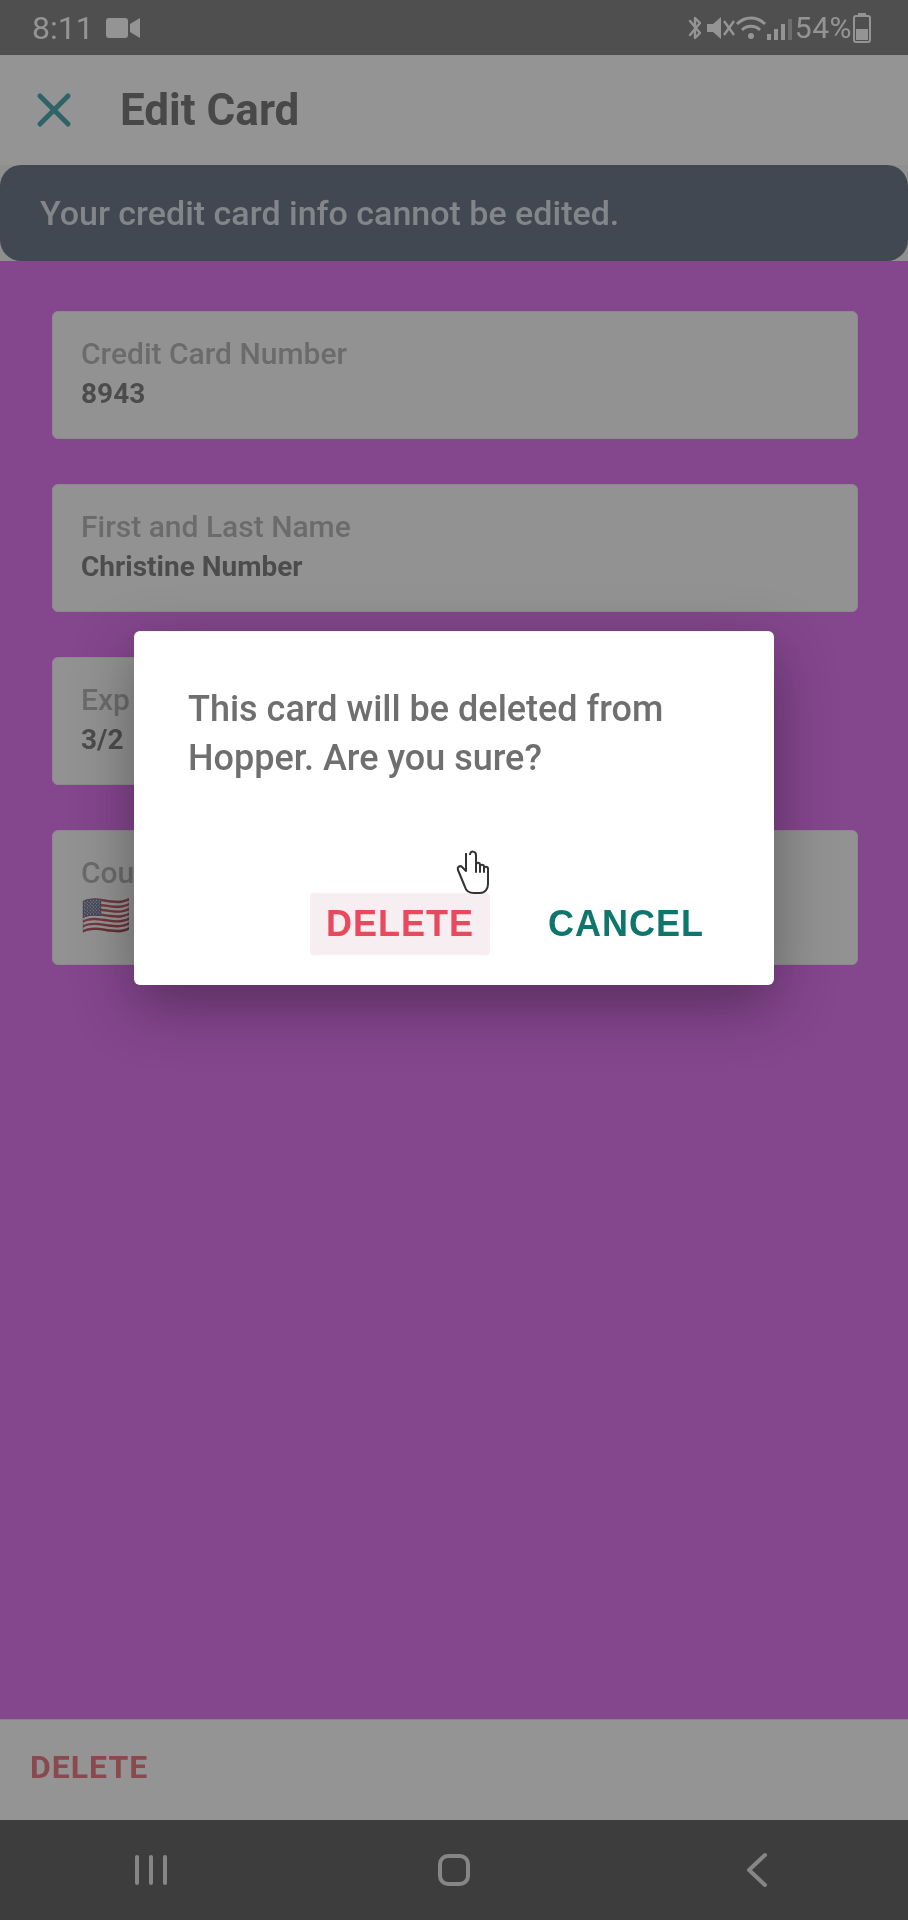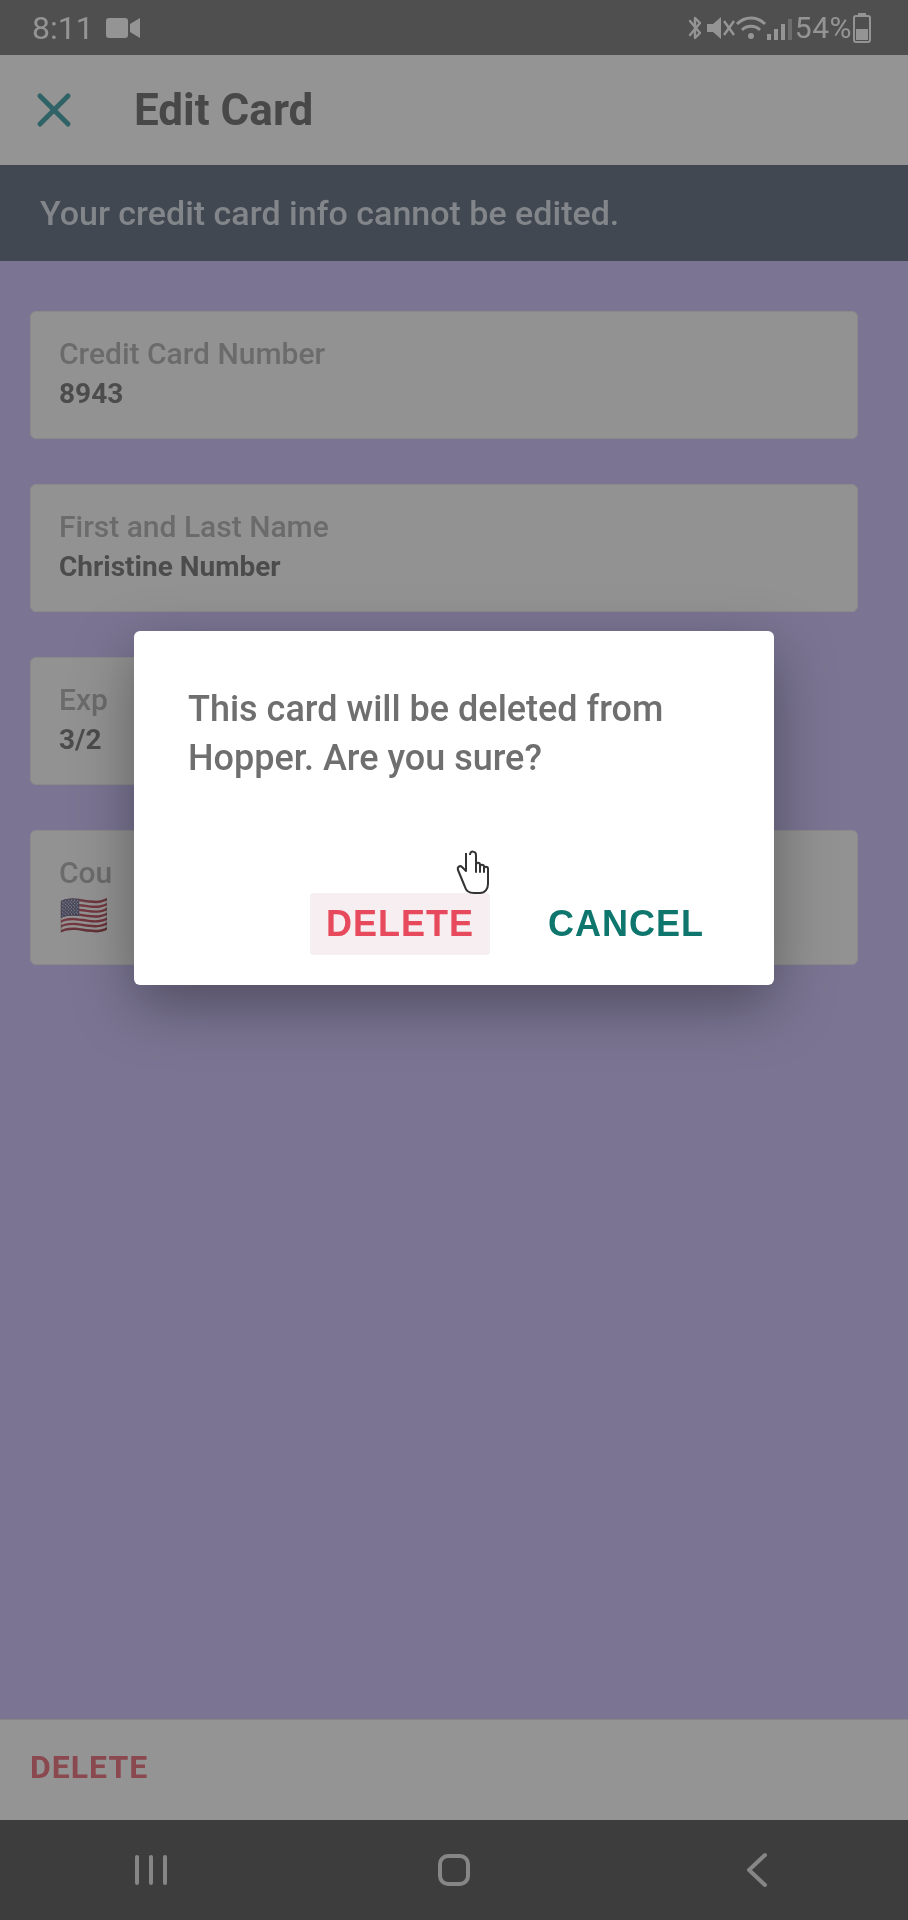--- a/index.html
+++ b/index.html
@@ -33,51 +33,52 @@
   .status-left { display: flex; align-items: center; gap: 12px; }
   .status-right { display: flex; align-items: center; gap: 0; font-size: 30px; }
   .status-right .pct { font-size: 30px; letter-spacing: 0.5px; }
 
   
   .app-header {
     height: 110px;
     display: flex;
     align-items: center;
     padding: 0 28px;
-    gap: 54px;
+    gap: 40px;
     background: #fff;
   }
   .close-x {
     width: 52px; height: 52px;
     display: flex; align-items: center; justify-content: center;
     color: #0f8b94;
   }
   .app-title {
     font-size: 44px;
     font-weight: 700;
     color: #4a4a4a;
   }
 
   
   .banner {
     background: #3c4b5f;
     color: #d5dbe4;
     font-size: 34px;
     font-weight: 500;
     padding: 28px 40px;
+    border-radius: 21px;
   }
 
   
   .form-area {
     flex: 1;
-    padding: 50px 50px 0 30px;
+    padding: 50px 50px 0 52px;
     display: flex;
     flex-direction: column;
     gap: 45px;
-    background: #c4b5fd;
+    background: #d946ef;
   }
   .field {
     background: #fbfbfb;
     border: 1px solid #e6e6e6;
     border-radius: 6px;
     padding: 24px 28px 28px 28px;
   }
   .field-label {
     font-size: 30px;
     color: #9e9e9e;

